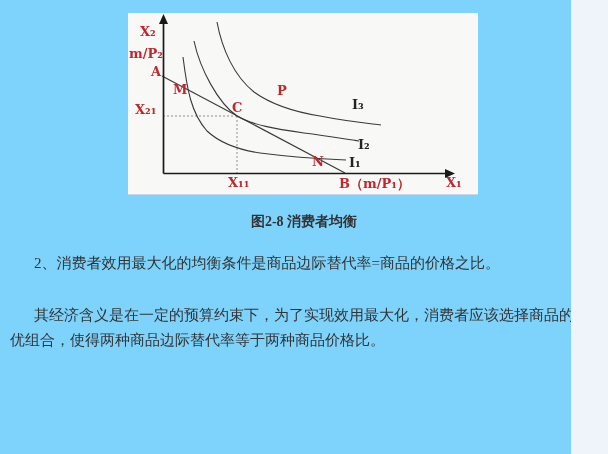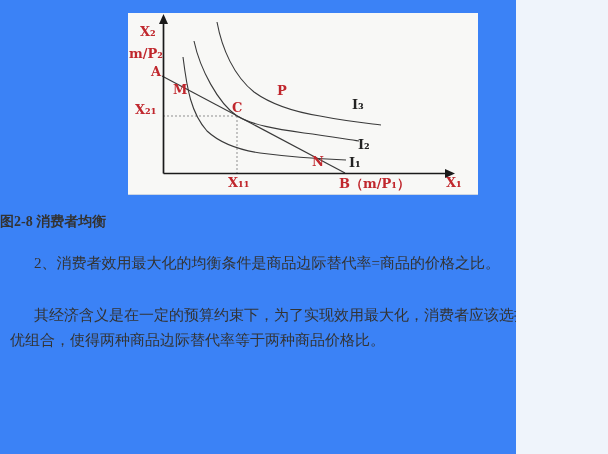--- a/index.html
+++ b/index.html
@@ -1,21 +1,22 @@
 <!DOCTYPE html>
 <html><head>
 <meta charset="utf-8">
 <style>
   html,body{margin:0;padding:0;background:#eff4fb;}
   .page{
     position:relative;
-    width:516px;height:454px;
-    background:#3b82f6;
+    width:559px;height:454px;
+    background:#7dd3fc;
     font-family:"Liberation Serif","DejaVu Serif",serif;
     overflow:hidden;
+    padding-left:12px;
   }
   .figure-image{
     position:absolute;left:128px;top:13px;
     width:350px;height:181px;
     background:#f8f8f6;
     border-bottom:1px solid #ccd6e4;
   }
   .figure-image svg{display:block;}
   svg text{
     font-family:"DejaVu Serif","DejaVu Sans",serif;
@@ -24,20 +25,21 @@
     fill:#c0272d;
   }
   svg text.blacklabel{fill:#222222;}
   svg .axis{stroke:#1a1a1a;stroke-width:1.7;fill:none;}
   svg .arrowhead{fill:#1a1a1a;stroke:none;}
   svg .curve{stroke:#3a3a3a;stroke-width:1.1;fill:none;}
   svg .budget{stroke:#3a3a3a;stroke-width:1.2;fill:none;}
   svg .dotted{stroke:#8f8f8f;stroke-width:1;stroke-dasharray:2 2;fill:none;}
   .caption{
     position:absolute;top:213px;left:0;width:608px;
+    text-align:center;
     font-size:14px;font-weight:bold;color:#333333;
   }
   .content{
     position:absolute;top:251px;left:10px;width:588px;
     font-size:15px;line-height:25px;color:#333333;
     text-align:left;
   }
   .content p{margin:0;text-indent:24px;}
   .content p.gap-large{margin-bottom:27px;}
   .content p.gap-small{}

